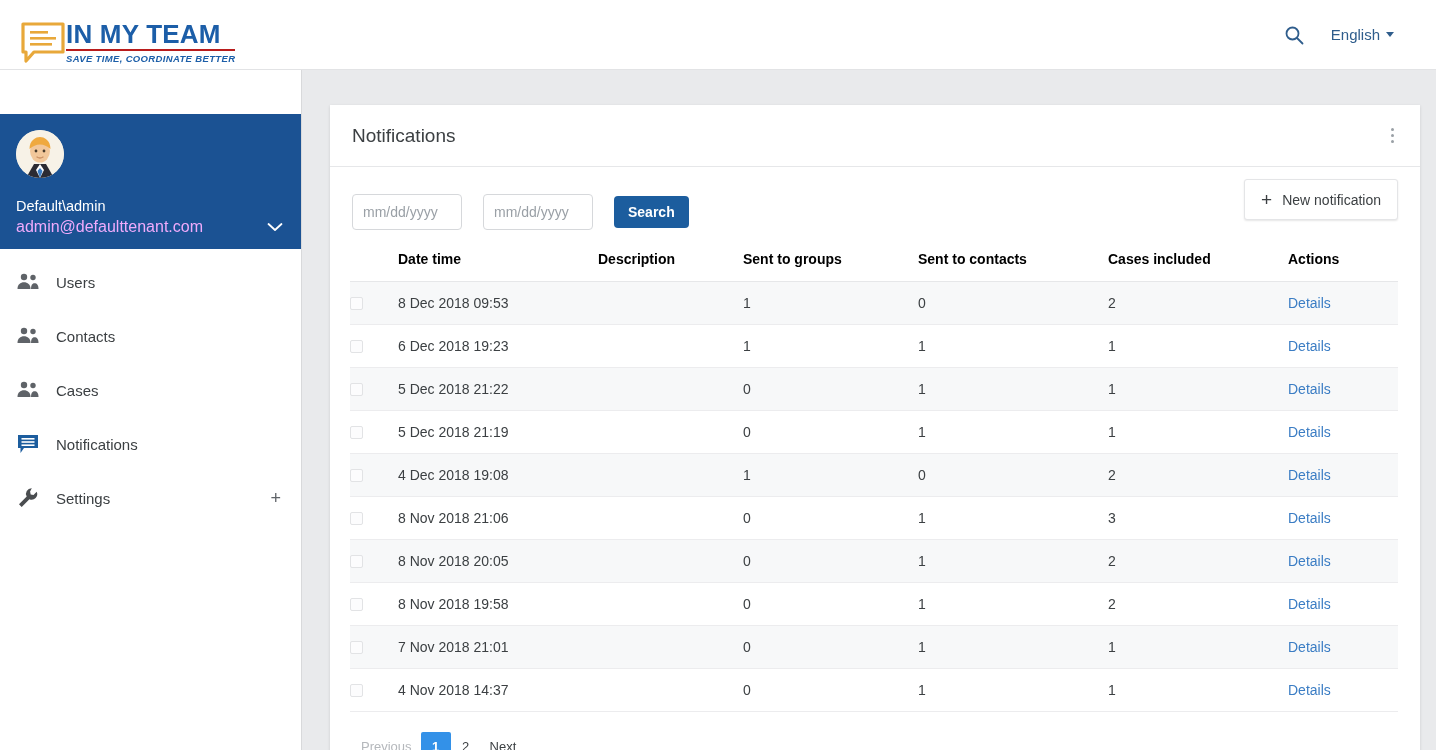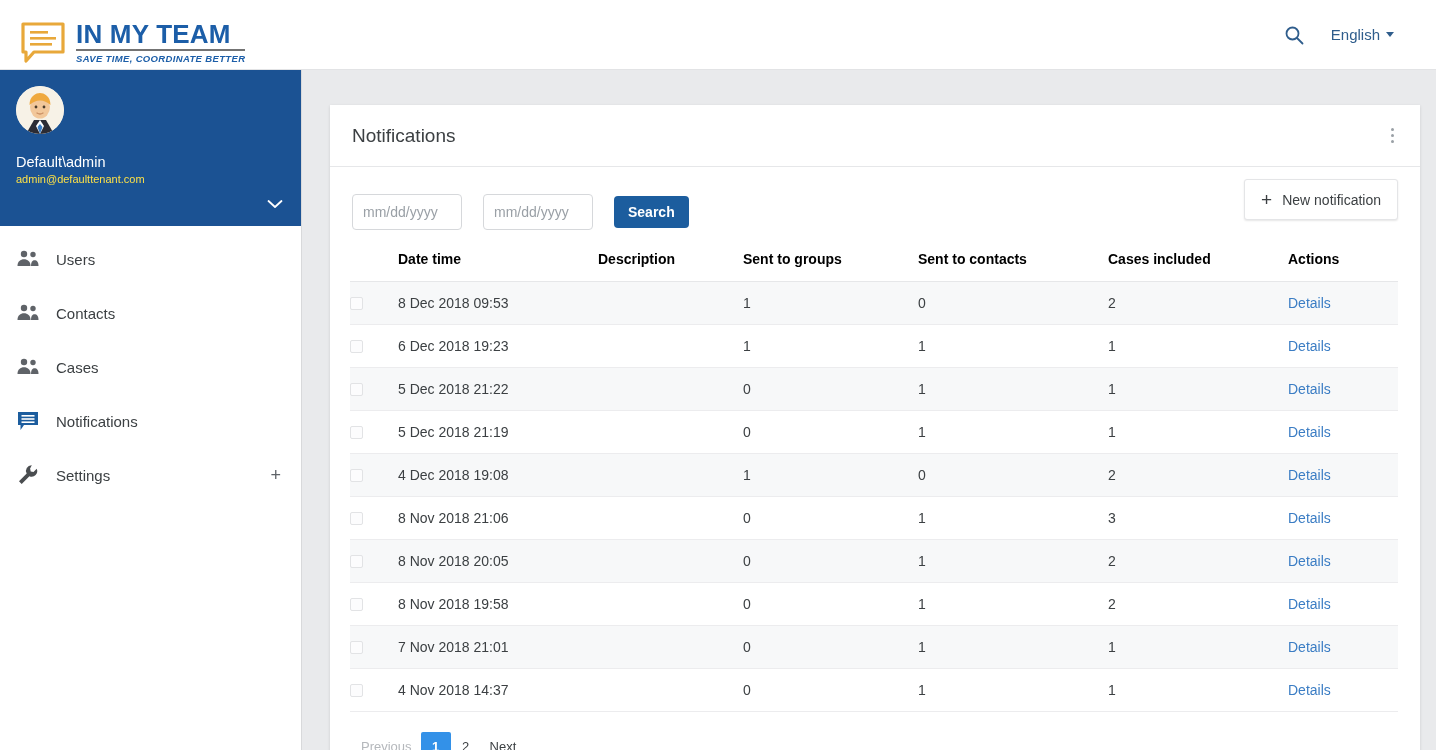--- a/index.html
+++ b/index.html
@@ -22,41 +22,40 @@
     background: #ffffff;
     border-bottom: 1px solid #e2e3e5;
     display: flex;
     align-items: center;
   }
 
   .logo-wrap {
     display: flex;
     align-items: flex-start;
     margin-left: 20px;
-    gap: 10px;
     margin-top: 16px;
   }
   .logo-mark { width: 46px; height: 44px; flex: none; }
   .logo-text { display: flex; flex-direction: column; justify-content: center; }
   .logo-title {
     font-size: 26px;
     font-weight: bold;
     color: #1c5ea8;
     letter-spacing: 0.2px;
     line-height: 1.02;
     font-family: "Liberation Sans", sans-serif;
   }
   .logo-sub {
     font-size: 9.5px;
     font-weight: bold;
     font-style: italic;
     color: #1c5ea8;
     letter-spacing: 0.35px;
     margin-top: 2px;
-    border-top: 2px solid #737373;
+    border-top: 2px solid #b91c1c;
     padding-top: 2px;
   }
 
   .topbar-right {
     margin-left: auto;
     display: flex;
     align-items: center;
     gap: 26px;
     margin-right: 42px;
   }
@@ -85,40 +84,41 @@
   .sidebar {
     position: absolute;
     top: 70px; left: 0;
     width: 302px;
     height: 680px;
     background: #ffffff;
     border-right: 1px solid #d8d9db;
   }
   .sidebar-user {
     background: #1b5293;
-    height: 156px;
+    height: 135px;
     position: relative;
     padding: 16px 20px 0 16px;
+    margin-top: 44px;
   }
   .avatar {
     width: 48px; height: 48px;
     border-radius: 50%;
     overflow: hidden;
     background: #f6f1e6;
     display: block;
   }
   .user-name {
     color: #ffffff;
     font-size: 14.5px;
     margin-top: 19px;
     line-height: 1.3;
   }
   .user-email {
-    color: #fde047;
-    font-size: 11px;
+    color: #f0abfc;
+    font-size: 16px;
     line-height: 1.4;
   }
   .user-caret {
     position: absolute;
     right: 18px;
     bottom: 17px;
     width: 16px; height: 10px;
     cursor: pointer;
   }
 

